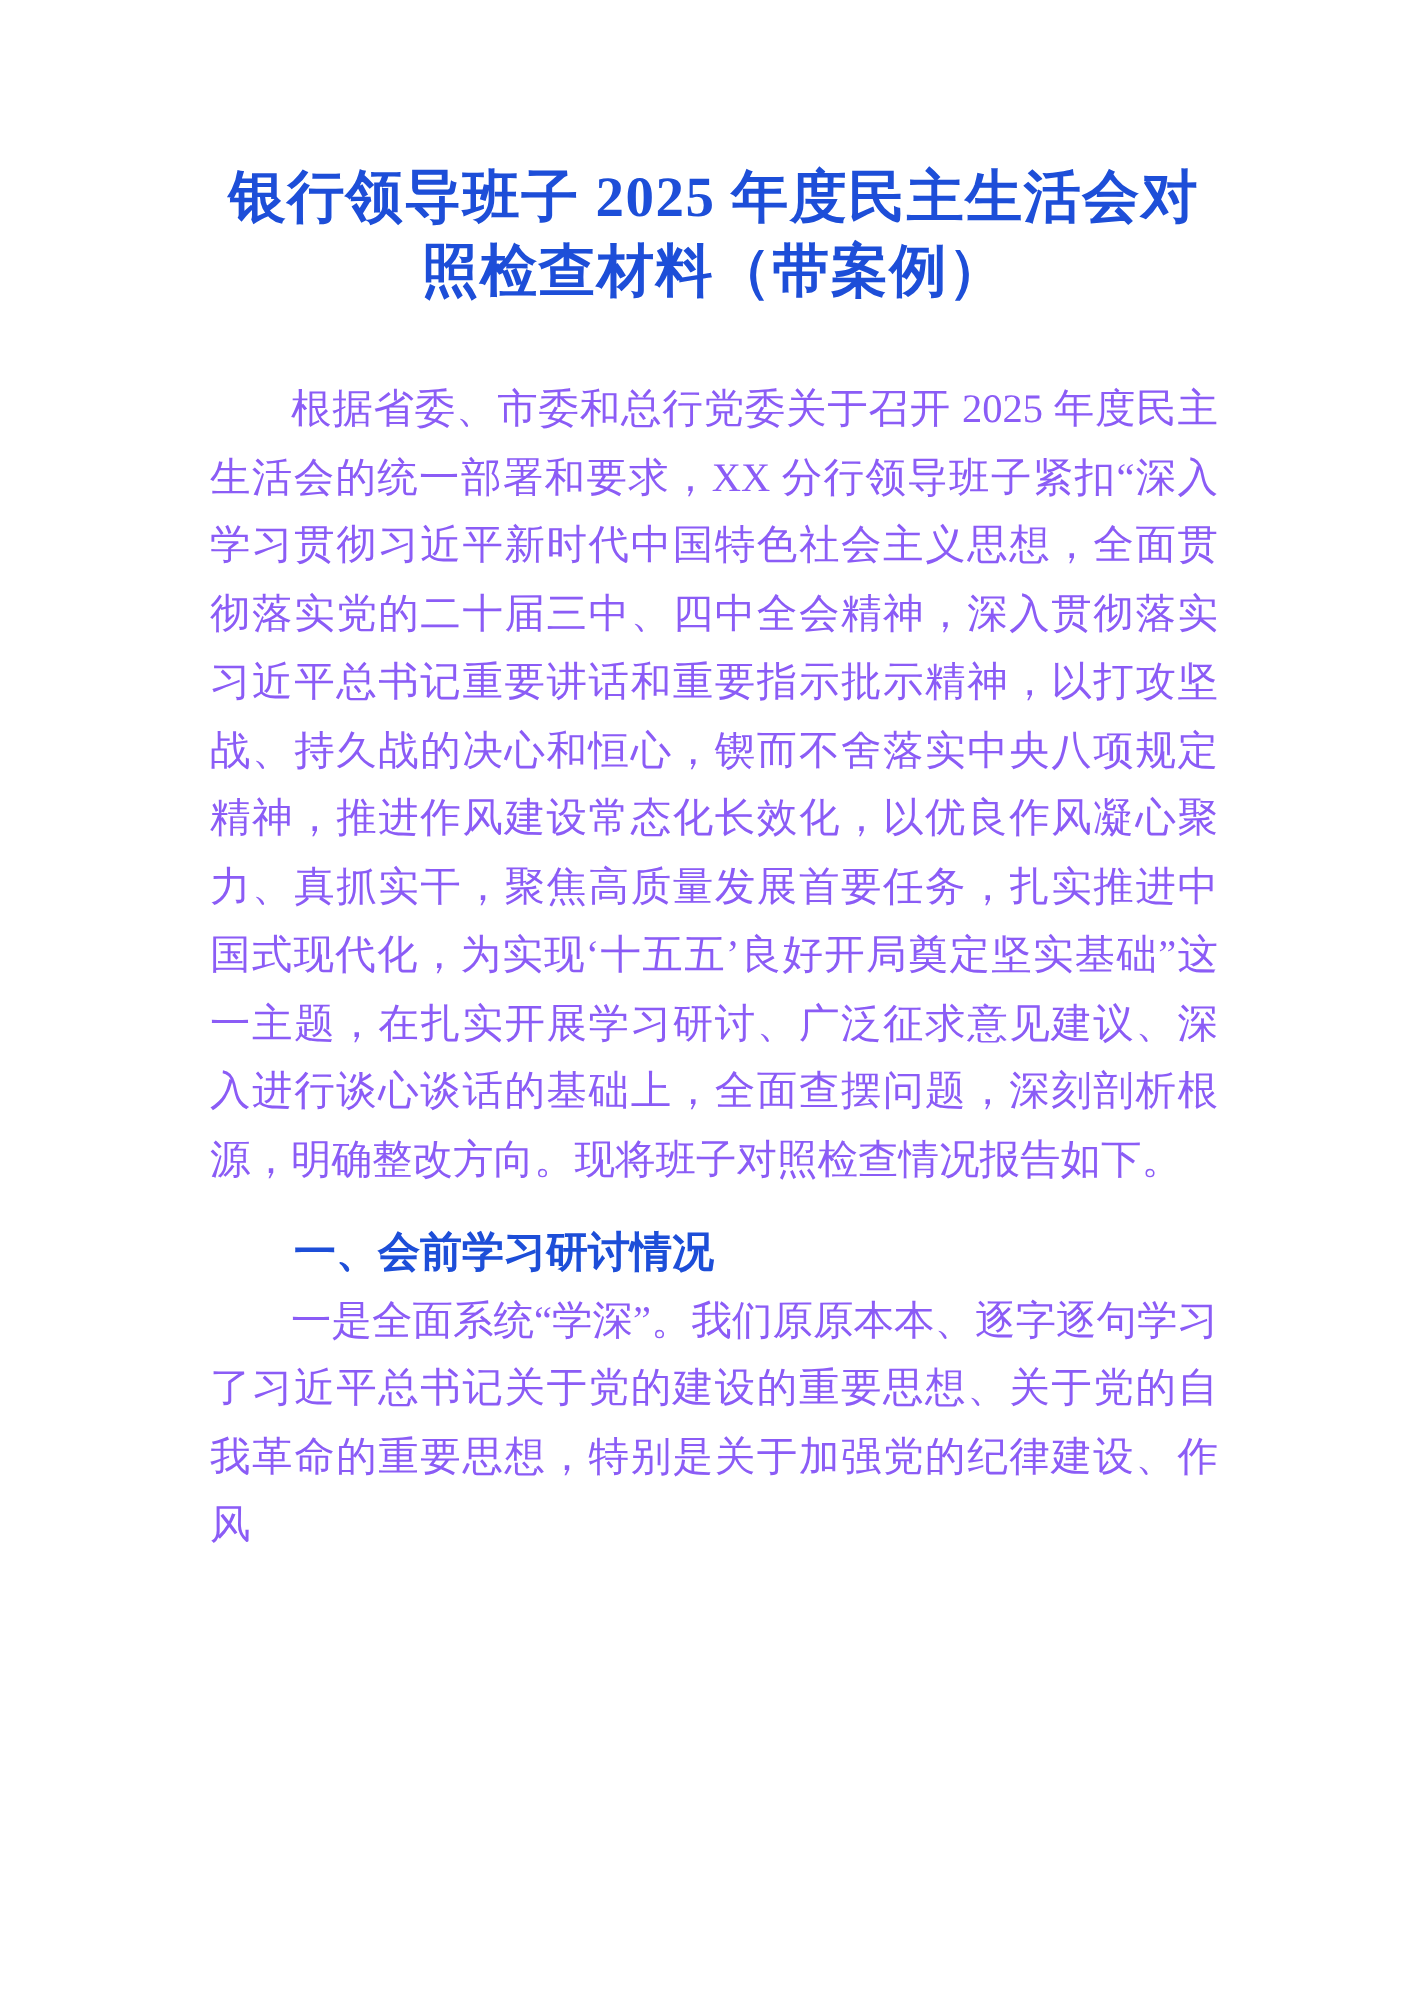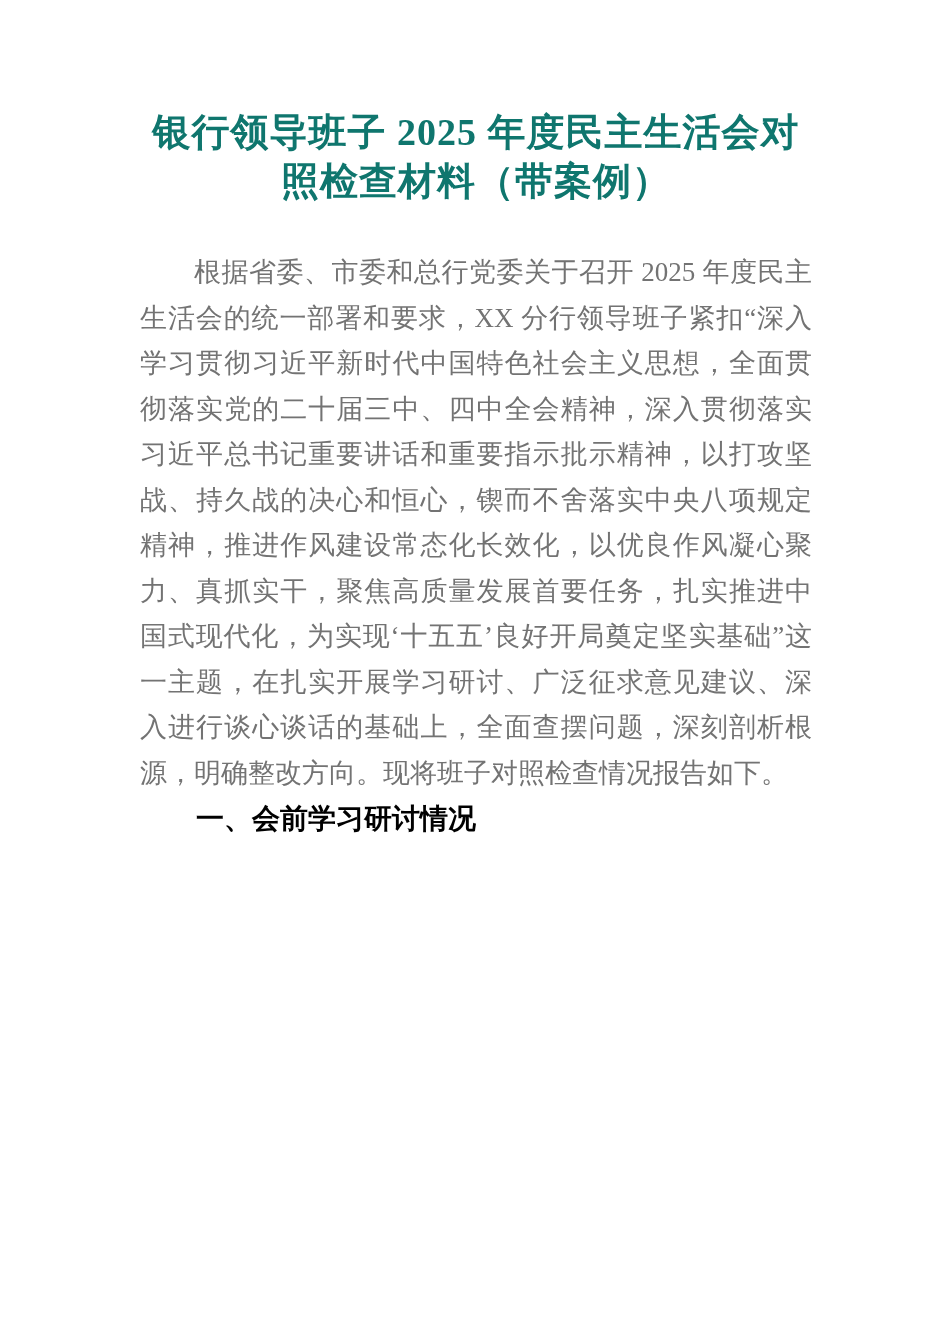--- a/index.html
+++ b/index.html
@@ -16,51 +16,53 @@
   .content {
     padding: 108px 138px 0 140px; 
   }
   .doc-title {
     font-family: "Liberation Serif", "DejaVu Serif", serif;
     font-size: 38px;
     line-height: 49px;
     font-weight: 700;
     text-align: center;
     letter-spacing: 1px;
-    color: #0f766e;
+    color: #1d4ed8;
     margin-bottom: 44px;
   }
   .para {
     font-family: "Liberation Serif", "DejaVu Serif", serif;
     font-size: 27px;
     line-height: 45.5px;
     font-weight: 400;
     text-align: justify;
     text-justify: inter-ideograph;
     text-indent: 2em;
-    color: #737373;
+    color: #8b5cf6;
   }
   .section-heading {
     font-family: "Liberation Sans", "DejaVu Sans", sans-serif;
     font-size: 28px;
     line-height: 45.5px;
     font-weight: 700;
     text-align: left;
     text-indent: 2em;
-    color: #000000;
+    color: #1d4ed8;
+    margin-top: 16px;
   }
 </style>
 </head>
 <body>
 
 <div class="page">
   <div class="content">
 
     <h1 class="doc-title">银行领导班子 2025 年度民主生活会对照检查材料（带案例）</h1>
 
     <p class="para">根据省委、市委和总行党委关于召开 2025 年度民主生活会的统一部署和要求，XX 分行领导班子紧扣“深入学习贯彻习近平新时代中国特色社会主义思想，全面贯彻落实党的二十届三中、四中全会精神，深入贯彻落实习近平总书记重要讲话和重要指示批示精神，以打攻坚战、持久战的决心和恒心，锲而不舍落实中央八项规定精神，推进作风建设常态化长效化，以优良作风凝心聚力、真抓实干，聚焦高质量发展首要任务，扎实推进中国式现代化，为实现‘十五五’良好开局奠定坚实基础”这一主题，在扎实开展学习研讨、广泛征求意见建议、深入进行谈心谈话的基础上，全面查摆问题，深刻剖析根源，明确整改方向。现将班子对照检查情况报告如下。</p>
 
     <h2 class="section-heading">一、会前学习研讨情况</h2>
 
 
+    <p class="para">一是全面系统“学深”。我们原原本本、逐字逐句学习了习近平总书记关于党的建设的重要思想、关于党的自我革命的重要思想，特别是关于加强党的纪律建设、作风</p>
 
   </div>
 </div>
 
 </body></html>

